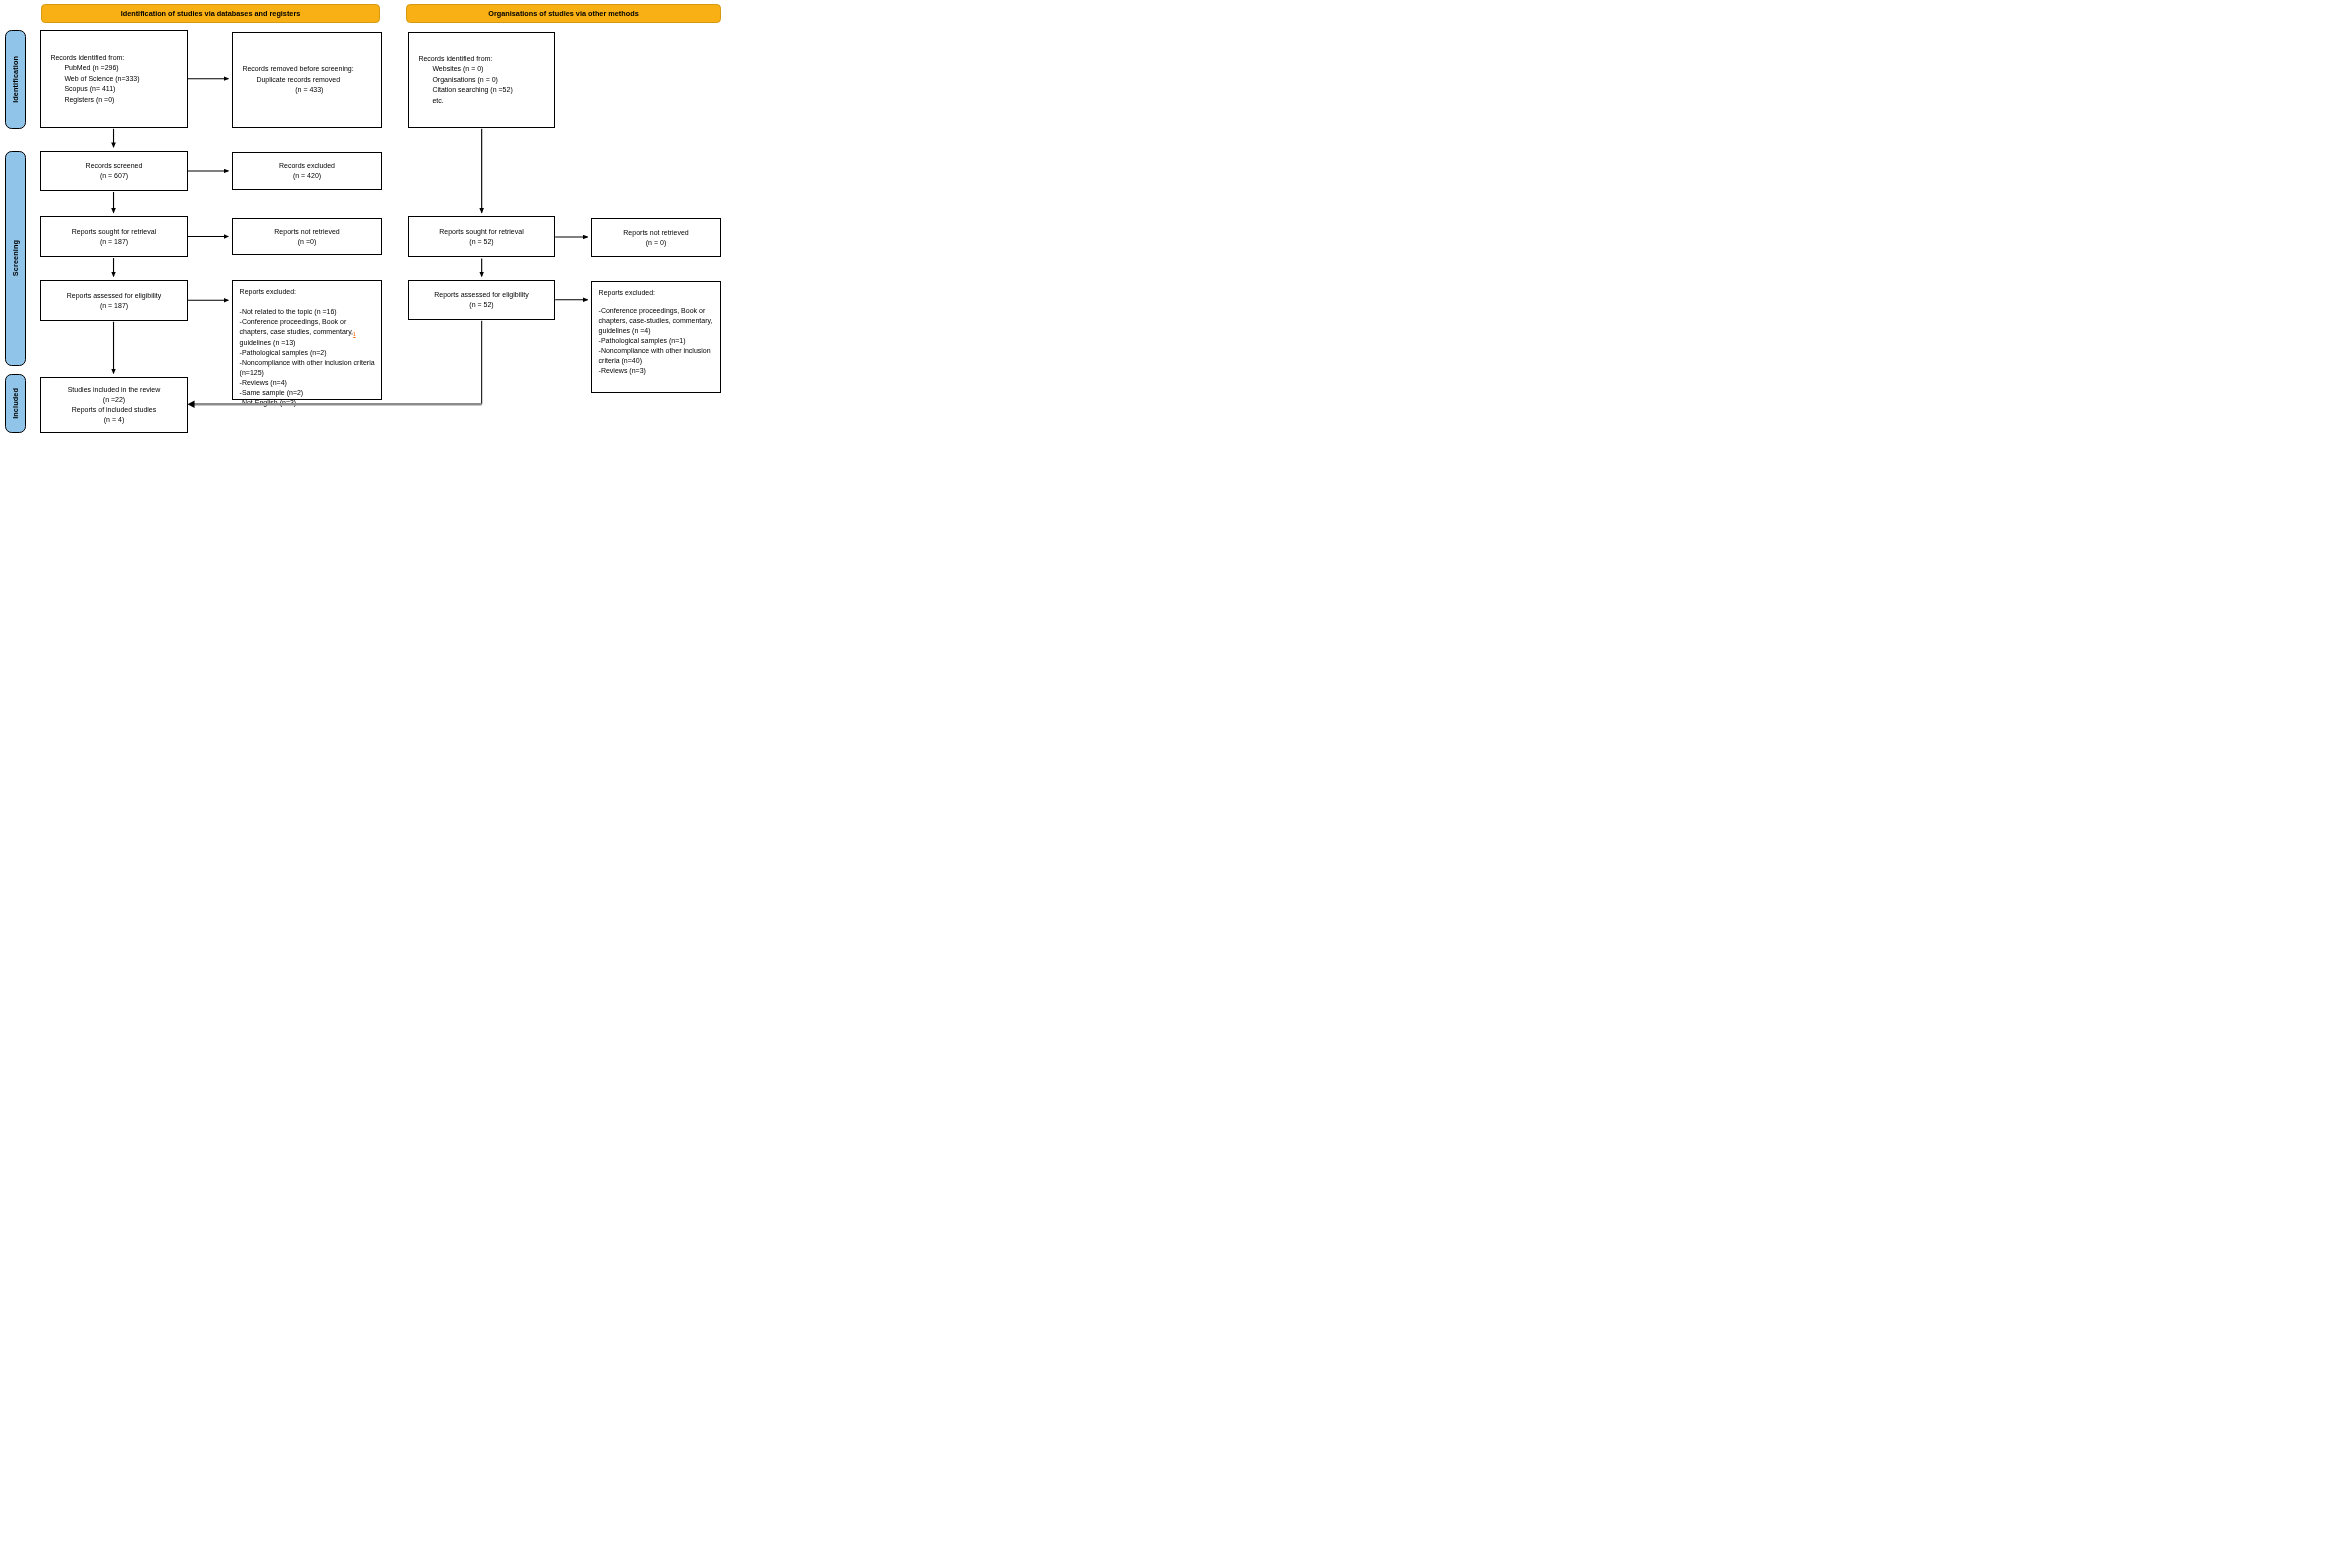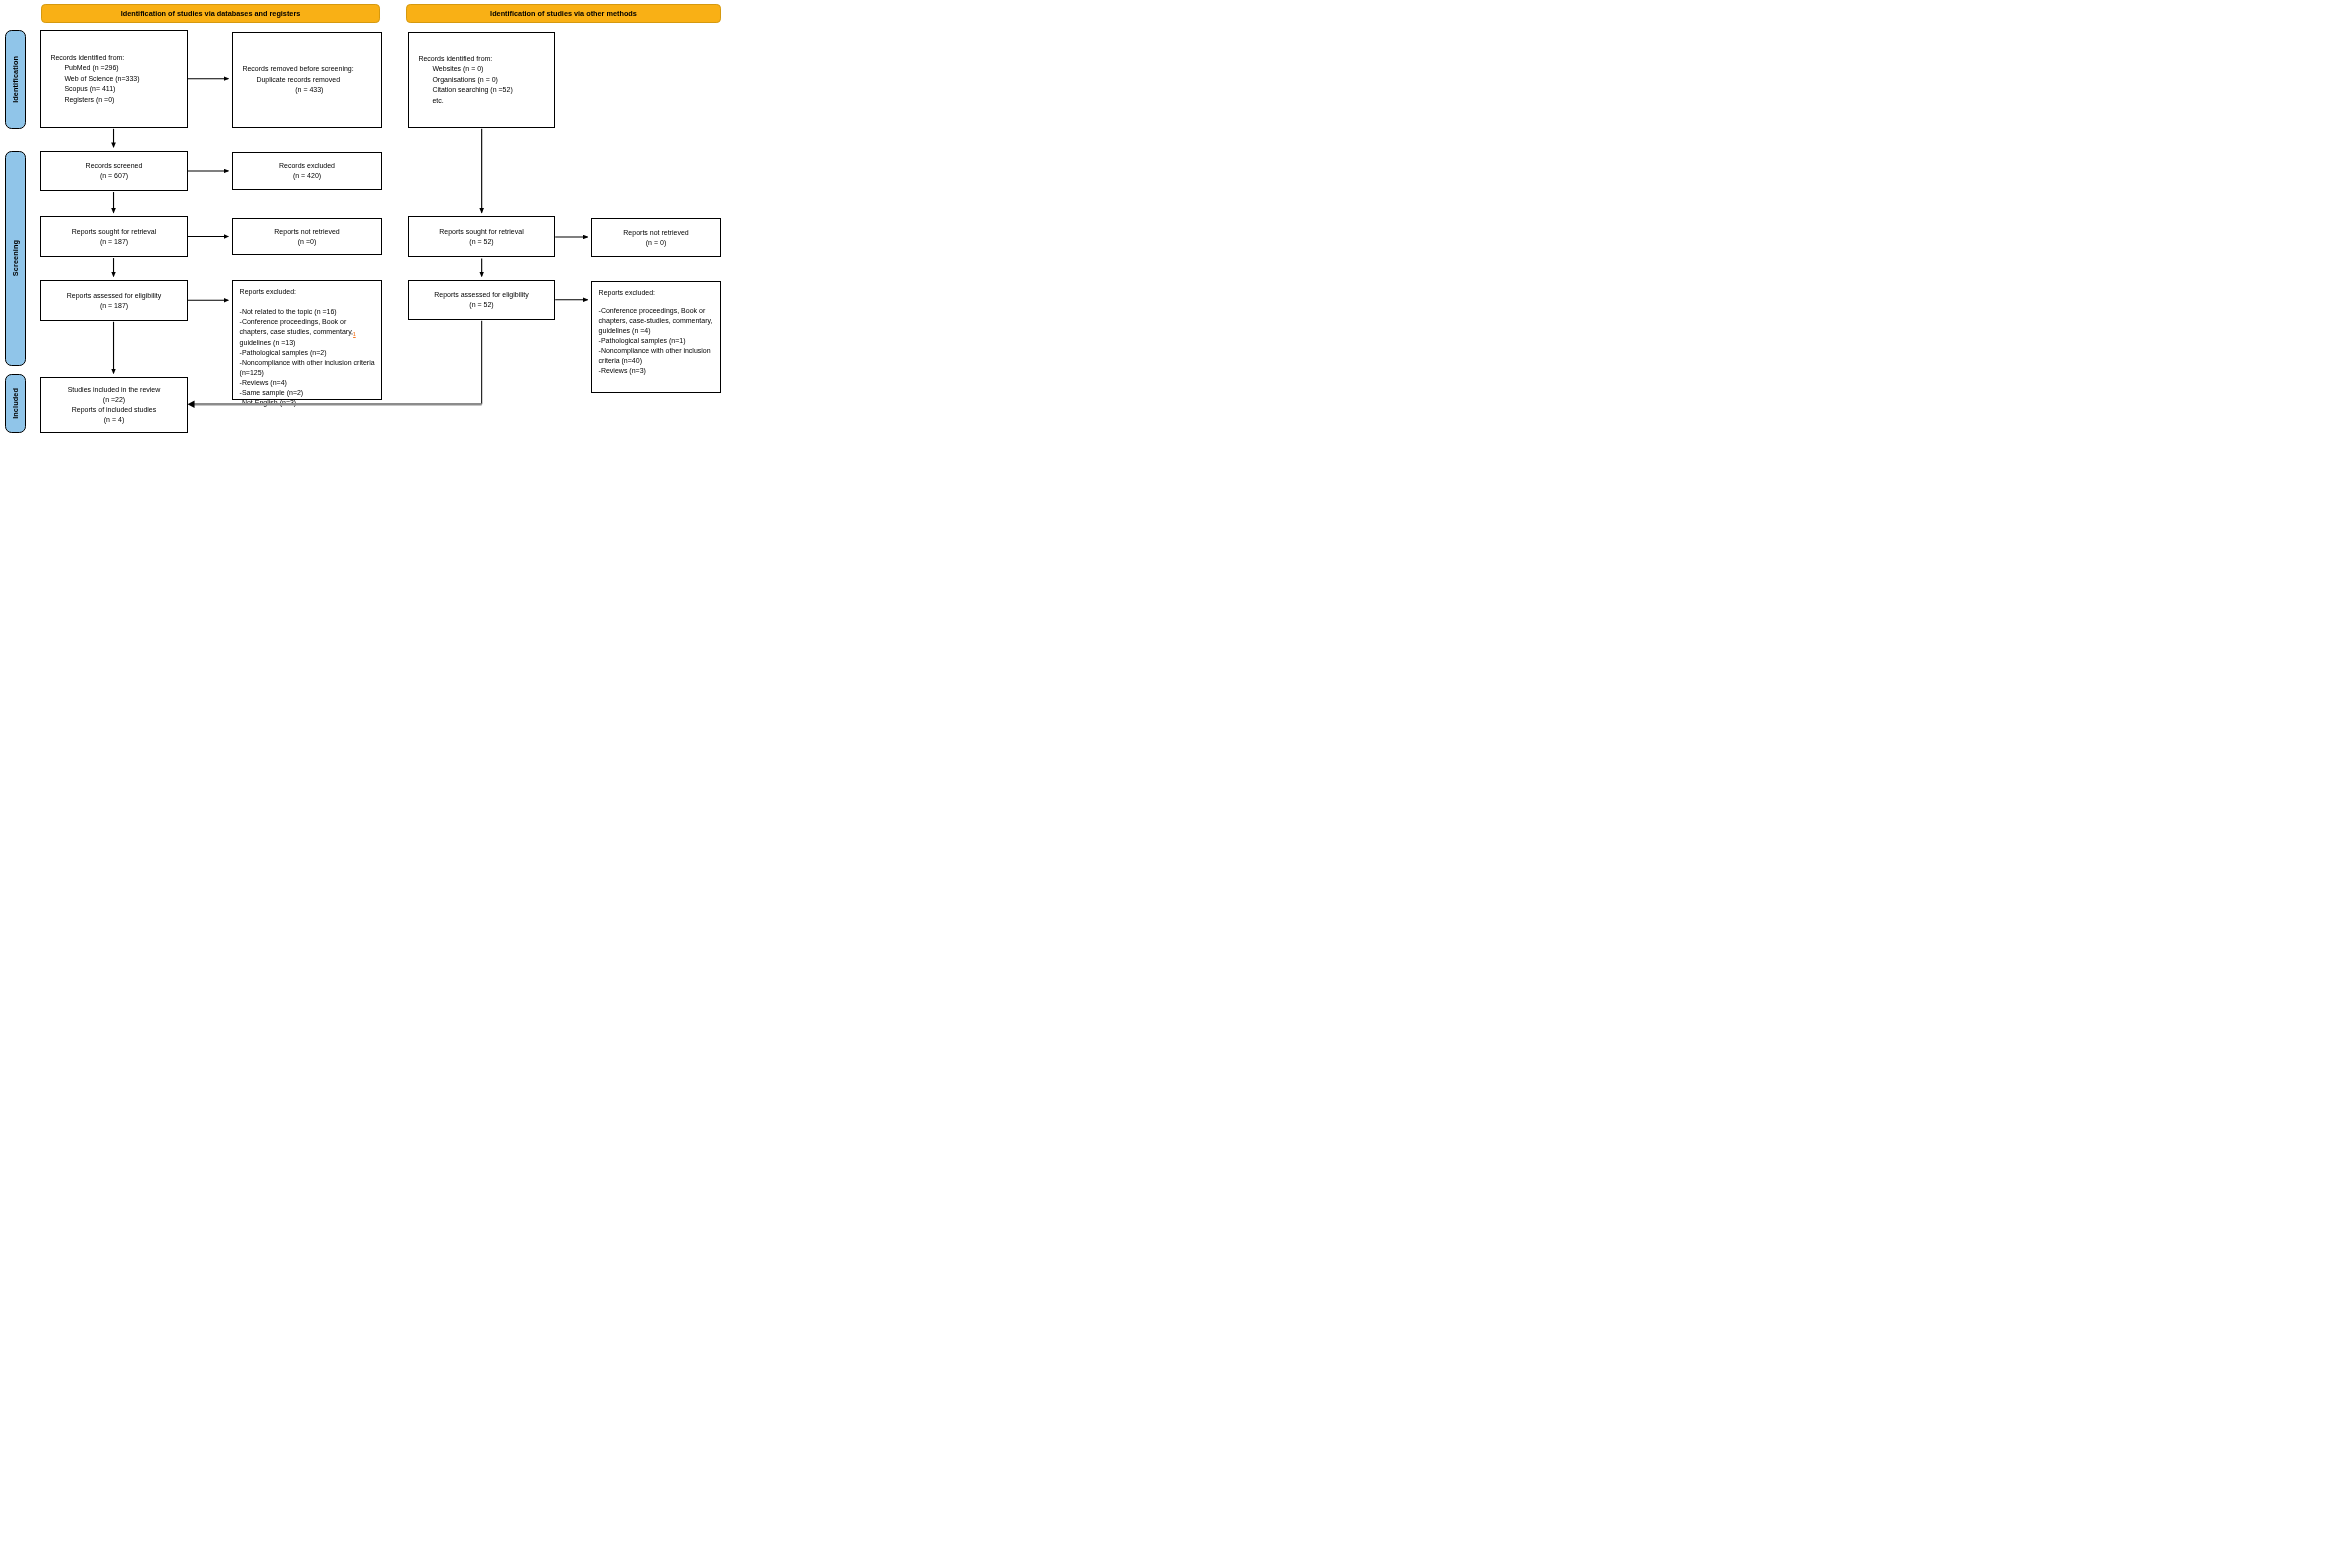--- a/index.html
+++ b/index.html
@@ -30,21 +30,21 @@
 </style>
 </head>
 <body>
 
 <div id="canvas">
 
   <div class="banner" style="left:41px;top:3.7px;width:339px;">
     <span>Identification of studies via databases and registers</span>
   </div>
   <div class="banner" style="left:406px;top:3.7px;width:315px;">
-    <span>Identification of studies via other methods</span>
+    <span>Organisations of studies via other methods</span>
   </div>
 
   <div class="sidebar" style="top:29.5px;height:99px;">
     <span>Identification</span>
   </div>
   <div class="sidebar" style="top:151px;height:215px;">
     <span>Screening</span>
   </div>
   <div class="sidebar" style="top:374px;height:59px;">
     <span>Included</span>

